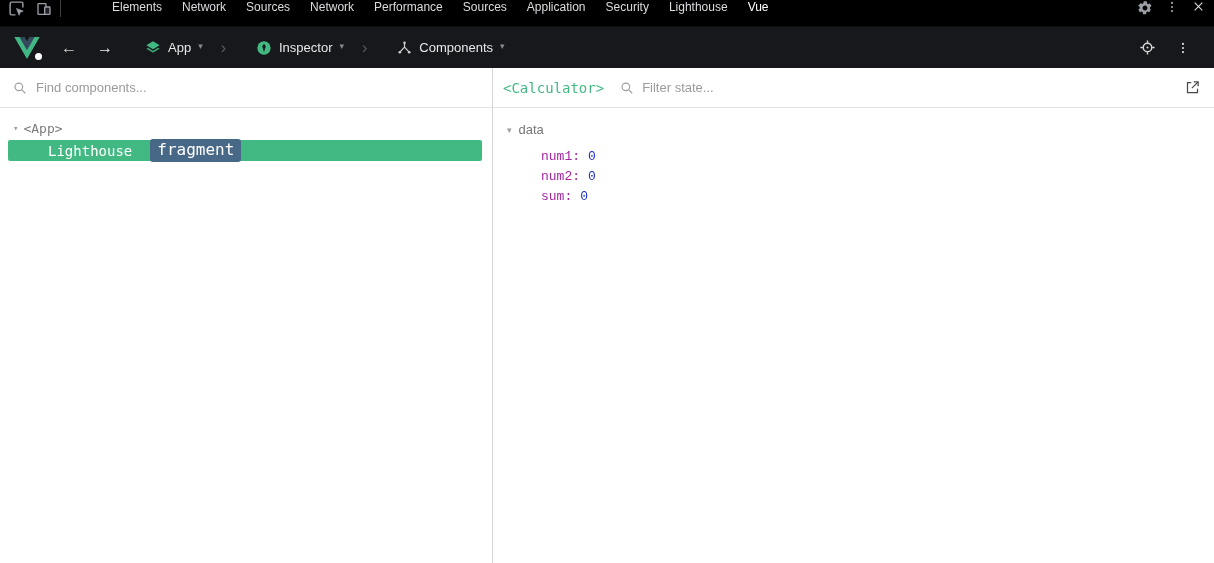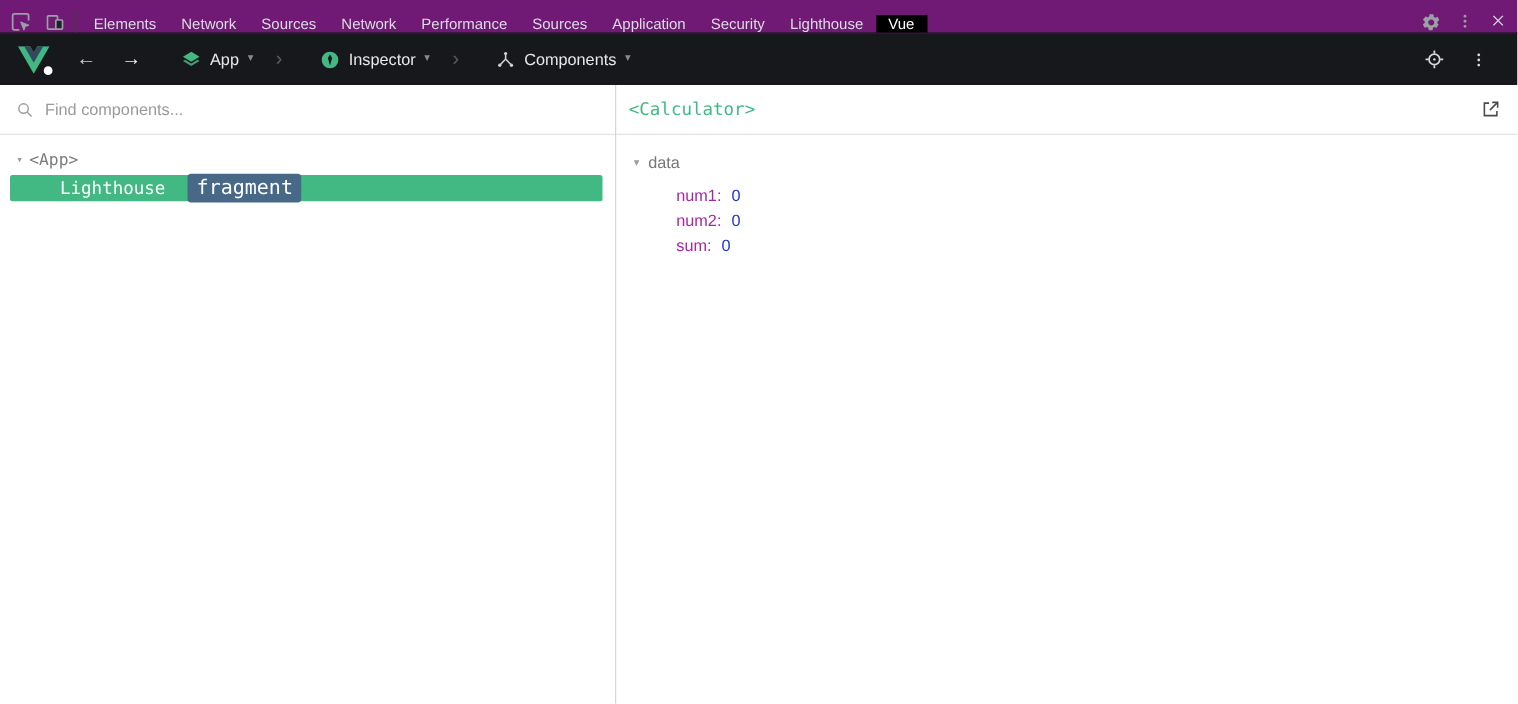--- a/index.html
+++ b/index.html
@@ -7,24 +7,25 @@
   body {
     font-family: "Liberation Sans", sans-serif;
     background: #ffffff;
     overflow: hidden;
     -webkit-font-smoothing: antialiased;
   }
 
   
   .topbar {
     height: 27px;
-    background: #701a75;
-    display: flex;
-    align-items: flex-end;
+    background: #000000;
+    display: flex;
+    align-items: flex-start;
     border-bottom: 1px solid #0d0d0f;
+    gap: 37px;
   }
   .topbar-left {
     display: flex;
     align-items: center;
     padding: 0 3px;
     border-right: 1px solid #3c4043;
   }
   .icon-btn {
     width: 27px;
     height: 100%;
@@ -137,21 +138,21 @@
   }
   .ext-link { margin-left: auto; padding: 4px 4px; cursor: pointer; display: flex; }
 
   .state-body { padding: 14px 0 0 14px; }
   .section-row {
     display: flex; align-items: center; gap: 7px;
     font-size: 13px; color: #767676; cursor: pointer;
   }
   .state-entries {
     padding: 9px 0 0 34px;
-    font-family: Liberation Sans, sans-serif;
+    font-family: Liberation Mono, monospace;
     font-size: 13px;
   }
   .state-entry { height: 20px; display: flex; align-items: center; }
   .skey { color: #a626a4; }
   .skey::after { content: ":"; }
   .sval { color: #2033cc; margin-left: 8px; }
 </style>
 </head>
 <body>
 
@@ -287,20 +288,27 @@
       <div class="selected-row">
         <span class="comp-name">Lighthouse</span>
         <span class="badge">fragment</span>
       </div>
     </div>
   </div>
 
   <div class="panel-right">
     <div class="right-header">
       <span class="component-tag">&lt;Calculator&gt;</span>
+      <span class="filter-group">
+        <svg width="14" height="14" viewBox="0 0 24 24" fill="none" stroke="#9e9e9e" stroke-width="2">
+          <circle cx="10" cy="10" r="6.5"></circle>
+            <path d="M15.2 15.2L21 21"></path>
+        </svg>
+        <input class="ghost" type="text" placeholder="Filter state..." style="">
+      </span>
       <span class="ext-link">
         <svg width="15" height="15" viewBox="0 0 24 24" fill="none" stroke="#4a4a4a" stroke-width="2">
           <path d="M10 4H4v16h16v-6"></path>
           <path d="M14 3h7v7"></path>
           <path d="M21 3L11 13"></path>
         </svg>
       </span>
     </div>
 
     <div class="state-body">

